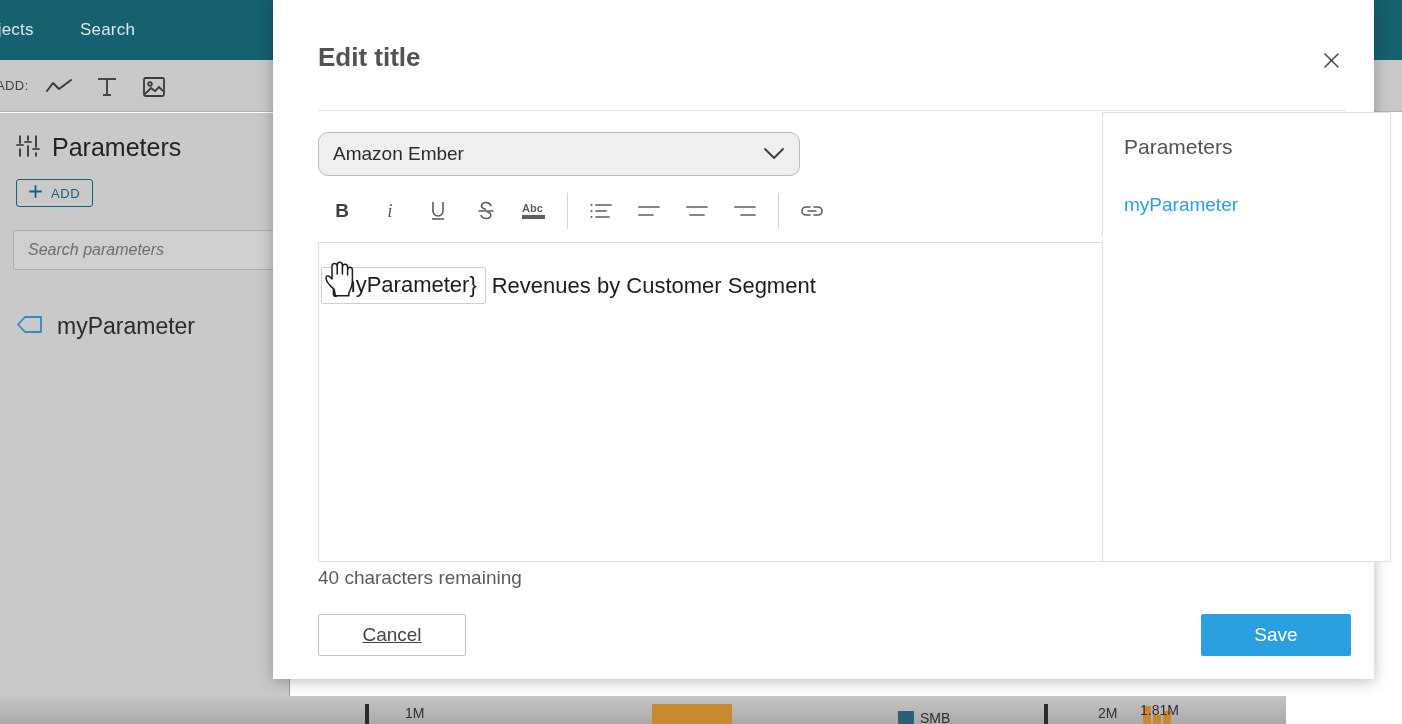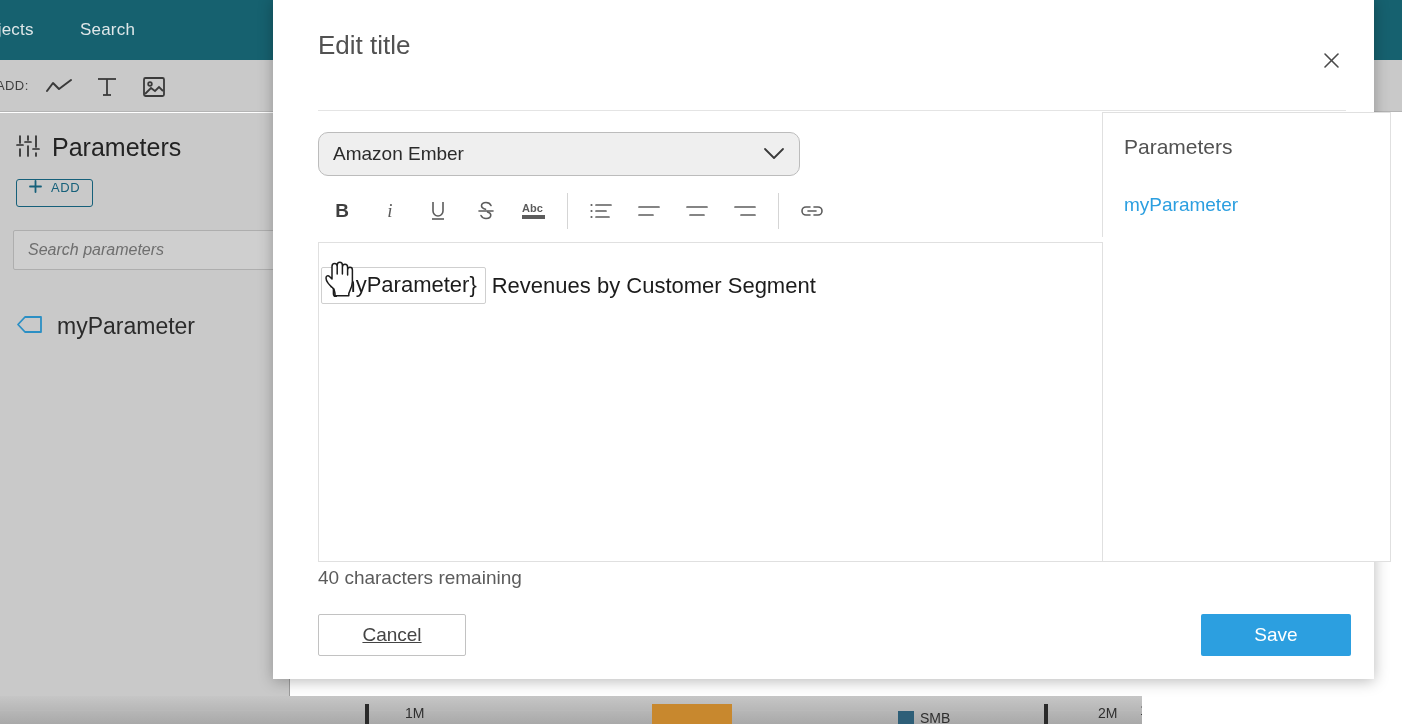--- a/index.html
+++ b/index.html
@@ -54,40 +54,40 @@
     position: absolute; left: 16px; top: 20px;
     display: flex; align-items: center; gap: 12px;
   }
   #params-head .ttl { font-size: 25px; color: #232323; }
   #add-param-btn {
     position: absolute; left: 16px; top: 66px;
     height: 28px; padding: 0 12px;
     border: 1px solid #16607a; border-radius: 3px;
     background: transparent; color: #16607a;
     font-size: 13px; letter-spacing: .6px;
-    display: flex; gap: 9px;
+    display: flex; align-items: center; gap: 9px;
     cursor: pointer;
   }
   #search-params {
     position: absolute; left: 13px; top: 117px;
     width: 292px; height: 40px;
     background: #cfcfcf; border: 1px solid #aeaeae; border-radius: 2px;
     color: #6e6e6e; font-size: 16px; font-style: italic;
     padding: 0 0 0 14px; display: flex; align-items: center;
   }
   #param-item-myparameter {
     position: absolute; left: 16px; top: 200px;
     display: flex; align-items: center; gap: 15px;
     cursor: pointer;
   }
   #param-item-myparameter .lbl { font-size: 23px; color: #2b2b2b; }
 
   
   #bg-chart {
-    position: absolute; left: 0; bottom: 0; width: 1142px; height: 28px;
+    position: absolute; left: 0; bottom: 0; width: 1286px; height: 28px;
     background: linear-gradient(to bottom,#c6c6c6,#a9a9a9);
     overflow: hidden;
   }
   #bg-chart .axis-rule {
     position: absolute; left: 0; right: 0; top: 14px; height: 1px;
     background: #b9b9b9;
   }
   #bg-chart .tick {
     position: absolute; top: 8px; width: 4px; height: 20px; background: #2a2a2a;
   }
@@ -107,22 +107,22 @@
 
   
   #modal {
     position: absolute; left: 273px; top: -1px;
     width: 1101px; height: 680px;
     background: #ffffff;
     box-shadow: 0 2px 14px rgba(0,0,0,.28);
     z-index: 20;
   }
   #modal-title {
-    position: absolute; left: 45px; top: 31px;
-    font-size: 26px; color: #525252; font-weight: 400;
+    position: absolute; left: 45px; top: 43px;
+    font-size: 26px; color: #525252; font-weight: 700;
   }
   #modal-close {
     position: absolute; right: 28px; top: 46px;
     width: 30px; height: 30px;
     display: flex; align-items: center; justify-content: center;
     color: #4a4a4a; cursor: pointer;
   }
   #modal-divider {
     position: absolute; left: 45px; right: 28px; top: 111px;
     height: 1px; background: #e4e4e4;

